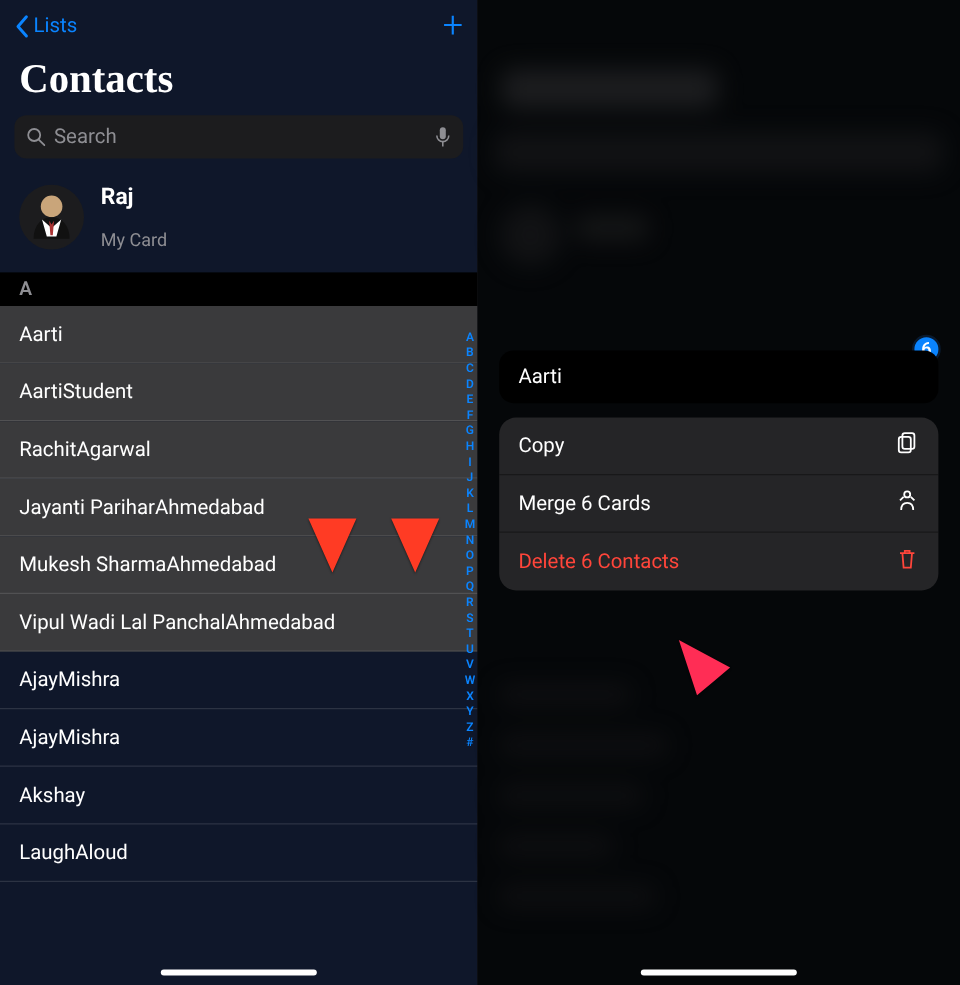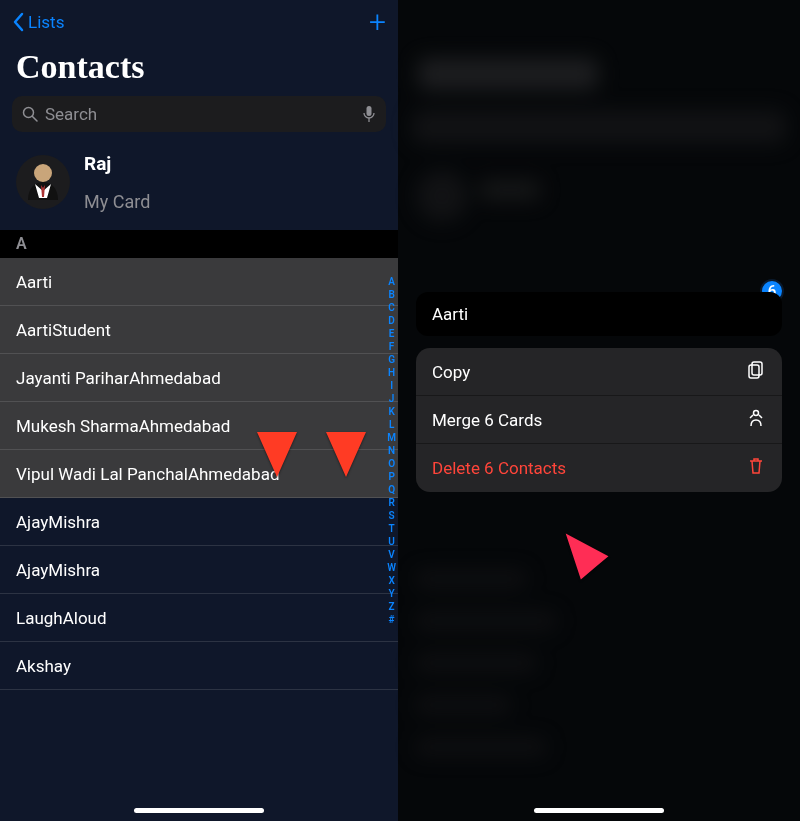--- a/index.html
+++ b/index.html
@@ -18,21 +18,21 @@
   .title{font-size:34px;font-weight:700;padding:4px 16px 10px;font-family:Liberation Serif, serif;}
   .search{margin:0 12px 14px;background:#1c1c1e;border-radius:10px;height:36px;display:flex;align-items:center;padding:0 10px;}
   .search svg.mag{width:16px;height:16px;fill:#8e8e93;margin-right:7px;}
   .search span{color:#8e8e93;font-size:17px;flex:1;}
   .search svg.mic{width:14px;height:18px;fill:#8e8e93;}
 
   .mycard{display:flex;align-items:center;padding:6px 16px 18px;}
   .avatar{width:54px;height:54px;border-radius:50%;background:#1c1c1e;overflow:hidden;margin-right:14px;display:flex;align-items:flex-end;justify-content:center;}
   .avatar svg{width:42px;height:48px;}
   .mycard .name{font-size:19px;font-weight:700;}
-  .mycard .sub{font-size:18px;color:#8e8e93;margin-top:16px;}
+  .mycard .sub{font-size:15px;color:#8e8e93;margin-top:16px;}
 
   .sec{background:#000;color:#8e8e93;font-size:16px;font-weight:600;padding:4px 16px 5px;}
   .row{height:48px;display:flex;align-items:center;padding:0 16px;font-size:17px;font-weight:400;border-bottom:1px solid rgba(255,255,255,0.12);}
   .row.sel{background:#3a3a3c;}
   .row.sel:last-of-type{border-bottom:1px solid rgba(255,255,255,0.12);}
   .row b{font-weight:400;}
   
   .index{position:absolute;right:2px;top:275px;display:flex;flex-direction:column;align-items:center;font-size:10px;line-height:13px;color:#0a84ff;font-weight:600;}
   
   .home{position:absolute;bottom:8px;left:50%;transform:translateX(-50%);width:130px;height:5px;border-radius:3px;background:#fff;}
@@ -96,27 +96,28 @@
     </div>
     <div>
       <div class="name">Raj</div>
       <div class="sub">My Card</div>
     </div>
   </div>
   <div class="sec">A</div>
   <div id="list">
       <div class="row sel">Aarti</div>
       <div class="row sel">Aarti <b>Student</b></div>
+      <div class="row sel">Rachit <b>Agarwal</b></div>
       <div class="row sel">Jayanti Parihar <b>Ahmedabad</b></div>
       <div class="row sel">Mukesh Sharma <b>Ahmedabad</b></div>
       <div class="row sel">Vipul Wadi Lal Panchal <b>Ahmedabad</b></div>
       <div class="row">Ajay <b>Mishra</b></div>
       <div class="row">Ajay <b>Mishra</b></div>
+      <div class="row">Akshay</div>
       <div class="row">Laugh <b>Aloud</b></div>
-      <div class="row">Akshay</div>
     </div>
   <div class="index" id="idx">
       <div>A</div>
       <div>B</div>
       <div>C</div>
       <div>D</div>
       <div>E</div>
       <div>F</div>
       <div>G</div>
       <div>H</div>

